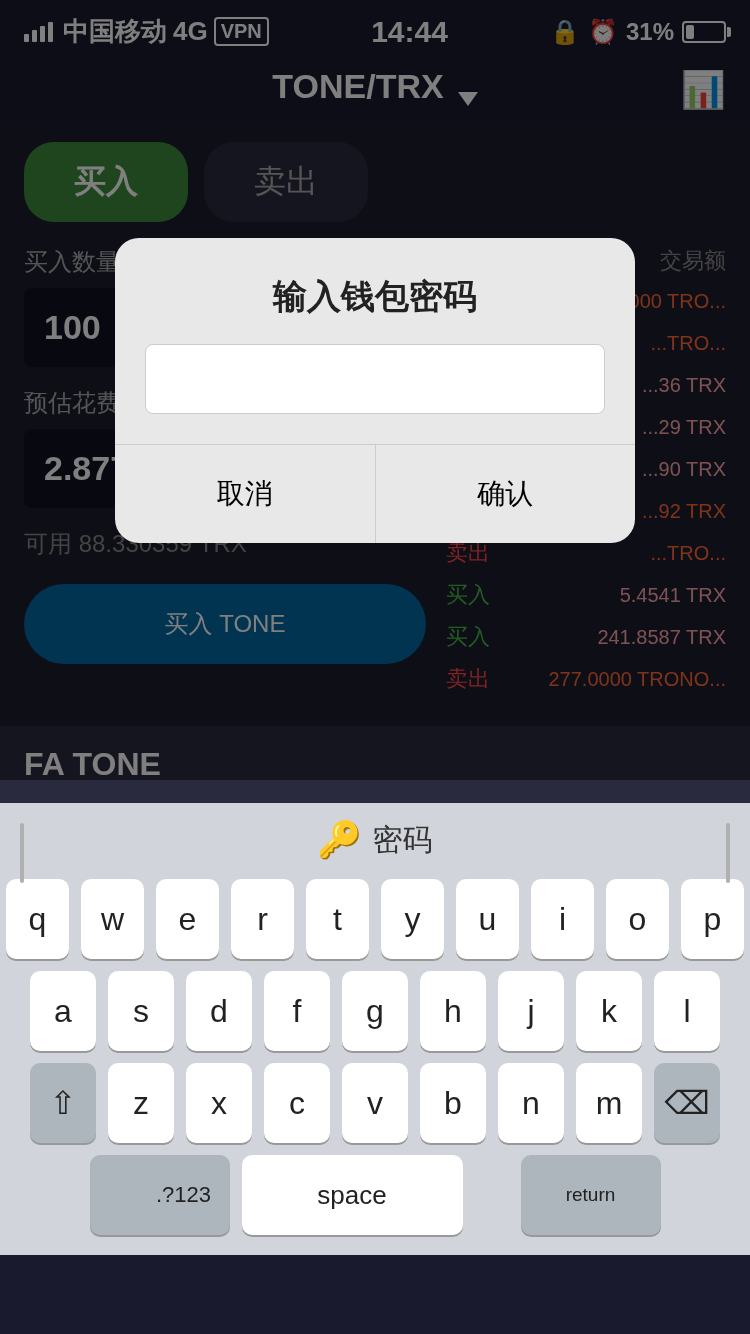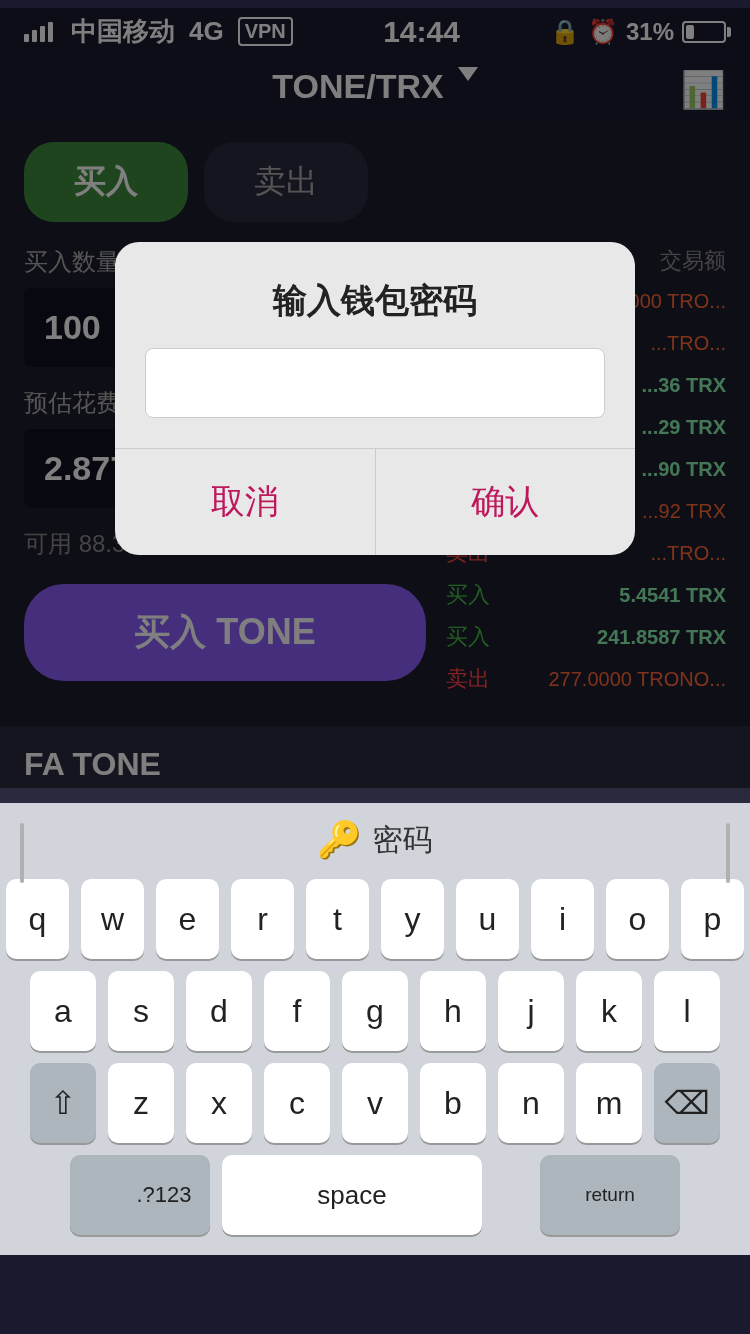--- a/index.html
+++ b/index.html
@@ -17,21 +17,21 @@
     .status-bar {
       background: #1a1a2e;
       display: flex;
       justify-content: space-between;
       align-items: center;
       padding: 14px 24px 8px;
       font-size: 26px;
       font-weight: 600;
       color: #fff;
     }
-    .status-left { display: flex; align-items: center; gap: 14px; }
+    .status-left { display: flex; align-items: center; gap: 6px; }
     .status-right { display: flex; align-items: center; gap: 8px; }
     .signal-bars { display: flex; align-items: flex-end; gap: 3px; margin-right: 4px; }
     .signal-bars span {
       background: #fff;
       width: 5px;
       border-radius: 1px;
     }
     .signal-bars span:nth-child(1) { height: 8px; }
     .signal-bars span:nth-child(2) { height: 12px; }
     .signal-bars span:nth-child(3) { height: 16px; }
@@ -75,21 +75,21 @@
     .nav-bar {
       background: #1a1a2e;
       display: flex;
       justify-content: center;
       align-items: center;
       padding: 10px 24px 16px;
       position: relative;
     }
     .nav-title {
       display: flex;
-      align-items: flex-start;
+      align-items: flex-end;
       gap: 10px;
       font-size: 34px;
       font-weight: 600;
       color: #fff;
     }
     .nav-dropdown {
       width: 0;
       height: 0;
       border-left: 10px solid transparent;
       border-right: 10px solid transparent;
@@ -161,21 +161,21 @@
     .table-row {
       display: flex;
       justify-content: space-between;
       align-items: center;
       margin-bottom: 12px;
       font-size: 22px;
     }
     .table-row .direction-sell { color: #ff4444; }
     .table-row .direction-buy { color: #44bb44; }
     .table-row .amount { color: #ff6633; font-size: 20px; }
-    .table-row .amount-green { color: #86efac; font-size: 20px; font-weight: bold; }
+    .table-row .amount-green { color: #fca5a5; font-size: 20px; }
 
     
     .form-label {
       font-size: 24px;
       color: #aaa;
       margin-bottom: 10px;
     }
     .form-input-wrap {
       background: #111122;
       border-radius: 8px;
@@ -193,44 +193,44 @@
     .form-input-unit {
       font-size: 24px;
       color: #888;
     }
     .form-available {
       font-size: 24px;
       color: #888;
       margin-bottom: 24px;
     }
     .buy-button {
-      background: #8b5cf6;
+      background: #0369a1;
       color: #fff;
       border: none;
       border-radius: 40px;
       width: 100%;
       padding: 24px;
-      font-size: 36px;
-      font-weight: 700;
+      font-size: 24px;
+      font-weight: 400;
       cursor: pointer;
     }
 
     
     .fa-tone-area {
       background: #2a2a3e;
       padding: 20px 24px;
       font-size: 32px;
       color: #fff;
       font-weight: 600;
     }
 
     
     .overlay {
       position: fixed;
-      top: 8px; left: 0;
+      top: 0; left: 0;
       width: 750px;
       height: 780px;
       background: rgba(0,0,0,0.5);
       display: flex;
       align-items: center;
       justify-content: center;
       z-index: 100;
     }
     .modal {
       background: #e8e8e8;
@@ -257,22 +257,22 @@
     }
     .modal-buttons {
       display: flex;
       border-top: 1px solid #ccc;
     }
     .modal-btn {
       flex: 1;
       background: none;
       border: none;
       padding: 30px;
-      font-size: 34px;
-      color: #be185d;
+      font-size: 28px;
+      color: #000000;
       cursor: pointer;
       font-weight: 400;
     }
     .modal-btn:first-child {
       border-right: 1px solid #ccc;
     }
 
     
     .keyboard-area {
       background: #d1d5db;
@@ -525,17 +525,17 @@
       <button class="kb-key">c</button>
       <button class="kb-key">v</button>
       <button class="kb-key">b</button>
       <button class="kb-key">n</button>
       <button class="kb-key">m</button>
       <button class="kb-key dark">⌫</button>
     </div>
 
     <div class="kb-bottom-row">
       <button class="kb-key dark wide" style="font-size:22px;padding-left:48px;">.?123</button>
-      <button class="kb-key wider" style="width:260px;font-size:26px;">space</button>
+      <button class="kb-key wider" style="width:221px;font-size:26px;">space</button>
       <button class="kb-key dark wide" style="font-size:19px;margin-left:46px;">return</button>
     </div>
   </div>
 </div>
 
 </body></html>

